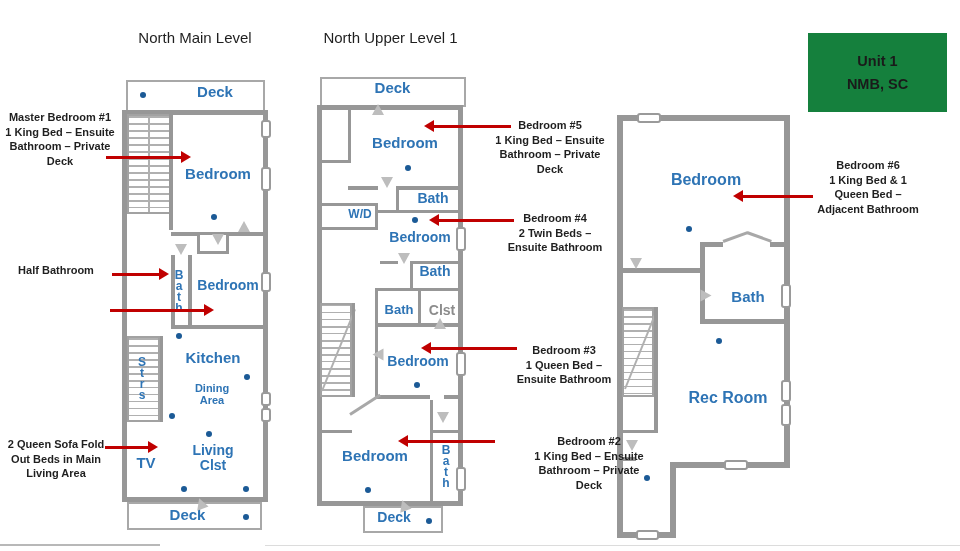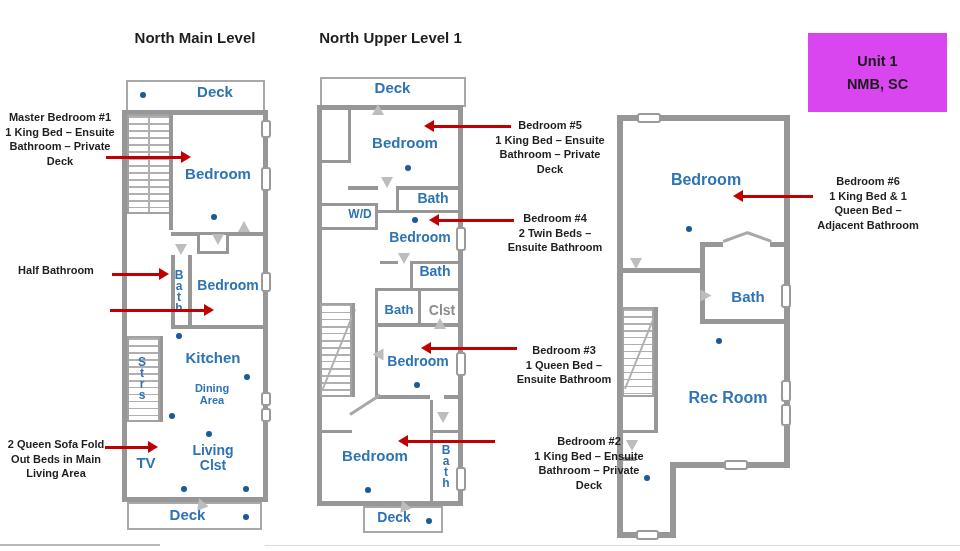--- a/index.html
+++ b/index.html
@@ -1,19 +1,19 @@
 <!DOCTYPE html>
 <html><head>
 <meta charset="utf-8">
 <style>
   html,body{margin:0;padding:0;background:#fff;}
   #canvas{position:relative;width:960px;height:551px;background:#ffffff;overflow:hidden;
           font-family:"Liberation Sans",sans-serif;}
-  .ptitle{position:absolute;font-weight:bold;font-size:15px;color:#1f1f1f;text-align:center;}
-  .infobox{position:absolute;left:808px;top:33px;width:139px;height:79px;background:#d946ef;
+  .ptitle{position:absolute;font-weight:normal;font-size:15px;color:#1f1f1f;text-align:center;}
+  .infobox{position:absolute;left:808px;top:33px;width:139px;height:79px;background:#15803d;
            display:flex;flex-direction:column;justify-content:center;gap:2px;}
   .infobox div{font-weight:bold;font-size:14.5px;color:#1a1a1a;text-align:center;line-height:21px;}
   .ann{position:absolute;font-weight:bold;font-size:11px;line-height:14.5px;color:#1f1f1f;
        text-align:center;white-space:pre-line;}
   .arrow{position:absolute;height:3px;background:#c00000;}
   .arrow span{position:absolute;width:0;height:0;top:-5px;}
   .arrow .hr{right:-9px;border-left:10px solid #c00000;border-top:6px solid transparent;border-bottom:6px solid transparent;}
   .arrow .hl{left:-9px;border-right:10px solid #c00000;border-top:6px solid transparent;border-bottom:6px solid transparent;}
   .outline{position:absolute;border:5px solid #979797;background:#fff;box-sizing:border-box;}
   .deckbox{position:absolute;border:2px solid #a8a8a8;background:#fff;box-sizing:border-box;}
@@ -249,21 +249,21 @@
     </div>
 
   <div class="ann" style="left:530px;top:434px;width:118px;">Bedroom #2
 1 King Bed – Ensuite
 Bathroom – Private
 Deck</div>
   <div class="arrow" style="left:407px;top:440px;width:88px;">
       <span class="hl"></span>
     </div>
 
-  <div class="ann" style="left:812px;top:174px;width:112px;">Bedroom #6
+  <div class="ann" style="left:812px;top:158px;width:112px;">Bedroom #6
 1 King Bed &amp; 1
 Queen Bed –
 Adjacent Bathroom</div>
   <div class="arrow" style="left:742px;top:195px;width:71px;">
       <span class="hl"></span>
     </div>
 
   <div class="edge" style="left:0px;top:544px;width:160px;height:2px;background:#b8b8b8;"></div>
   <div class="edge" style="left:265px;top:545px;width:695px;height:1px;background:#dcdcdc;"></div>
 

